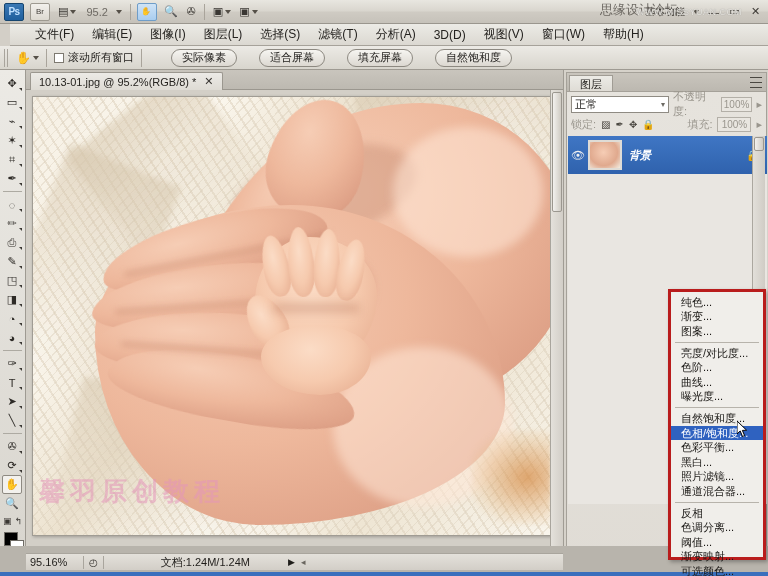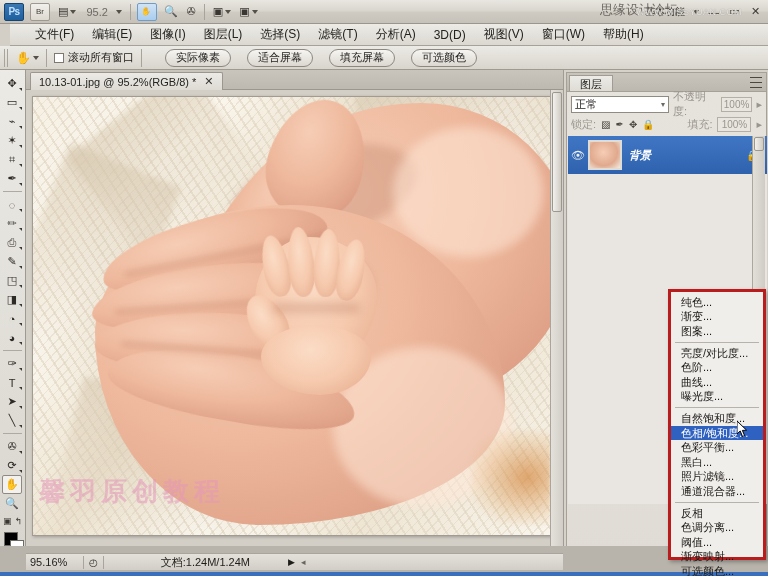--- a/index.html
+++ b/index.html
@@ -81,21 +81,21 @@
     display: flex; align-items: center; padding-left: 4px;
   }
   .opt-grip { width: 6px; height: 18px;
     background: repeating-linear-gradient(to right,#a8a49c 0 1px,transparent 1px 3px);
     margin-right: 4px; }
   .hand-ico { font-size: 12px; color: #3a3733; margin: 0 2px; }
   .opt-sep { width: 1px; height: 18px; background: #a9a49b; margin: 0 7px; }
   .ckbox { width: 10px; height: 10px; border: 1px solid #7d7970; background: #fff; margin-right: 4px; }
   .opt-label { font-size: 11px; color: #23211e; }
   .opt-btn {
-    height: 18px; padding: 0 10px; margin-left: 16px;
+    height: 18px; padding: 0 10px; margin-left: 22px;
     border: 1px solid #8d8981; border-radius: 9px;
     background: linear-gradient(to bottom,#f6f5f1,#dcd8d1);
     display: flex; align-items: center; font-size: 11px; color: #23211e;
   }
 
   
   .toolbox {
     position: absolute; left: 0; top: 70px; width: 26px; height: 476px;
     background: linear-gradient(to bottom,#eceae5,#d9d6cf);
     border-right: 1px solid #9e9a92;
@@ -356,21 +356,21 @@
     <div class="opt-grip"></div>
     <div class="hand-ico">✋</div>
     <span class="caret"></span>
     <div class="opt-sep"></div>
     <div class="ckbox"></div>
     <div class="opt-label">滚动所有窗口</div>
     <div class="opt-sep"></div>
     <div class="opt-btn">实际像素</div>
     <div class="opt-btn">适合屏幕</div>
     <div class="opt-btn">填充屏幕</div>
-    <div class="opt-btn">可选颜色</div>
+    <div class="opt-btn">自然饱和度</div>
   </div>
 
   <div class="toolbox">
     <div class="tool">✥</div>
     <div class="tool">▭</div>
     <div class="tool">⌁</div>
     <div class="tool">✶</div>
     <div class="tool">⌗</div>
     <div class="tool">✒</div>
     <div class="tool-div"></div>

